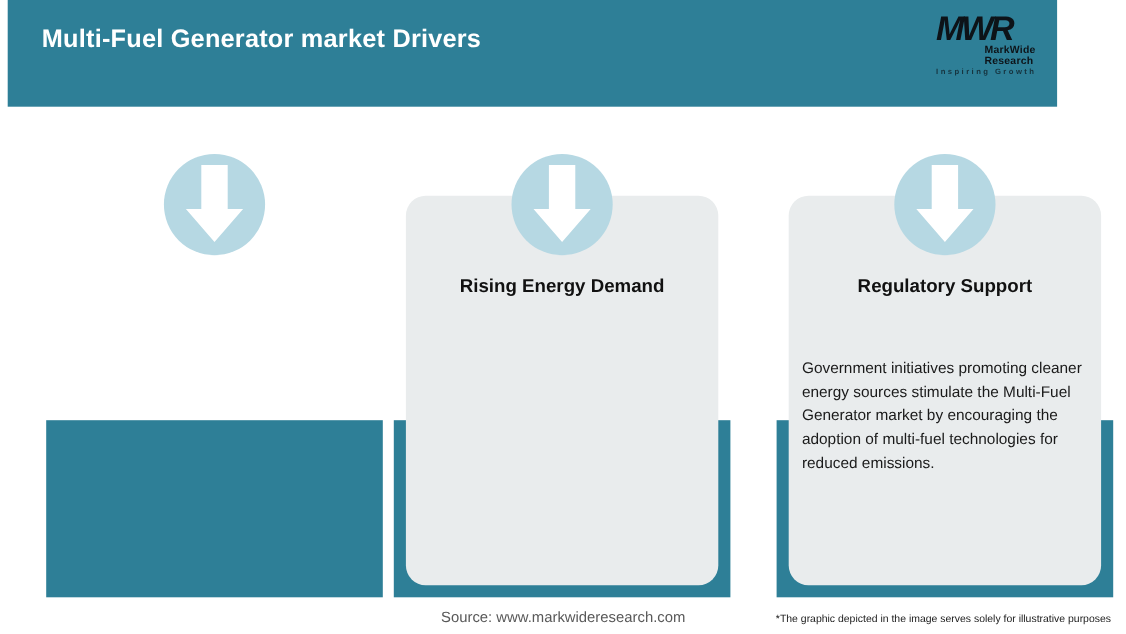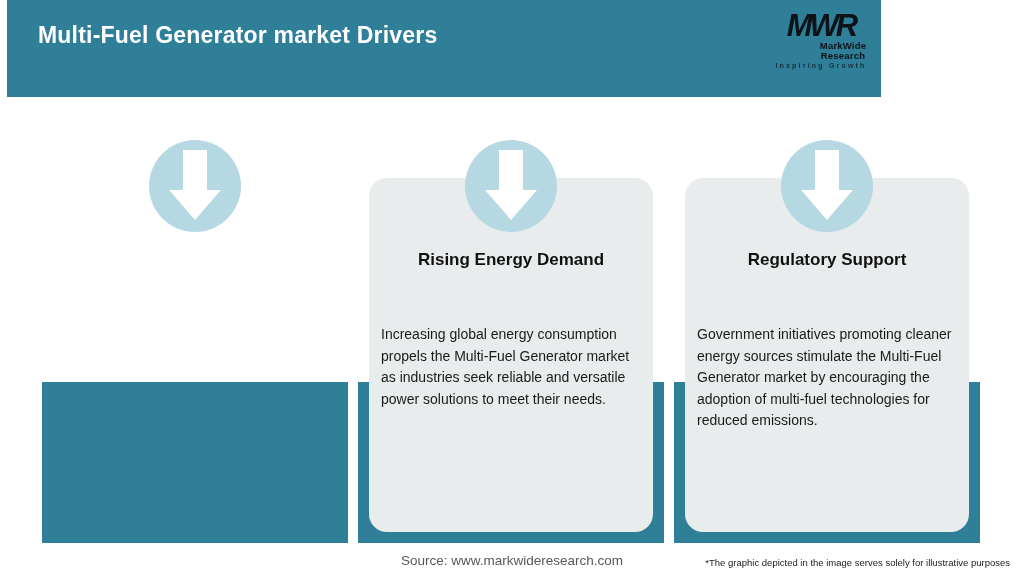--- a/index.html
+++ b/index.html
@@ -12,46 +12,46 @@
   *{margin:0;padding:0;box-sizing:border-box;}
   html,body{width:1024px;height:576px;}
   body{
     position:relative;
     background:#ffffff;
     font-family:"Liberation Sans","DejaVu Sans",sans-serif;
     overflow:hidden;
   }
   
   .header{
-    position:absolute;left:7px;top:0;width:874px;height:97px;
+    position:absolute;left:7px;top:0;width:954px;height:97px;
     background:var(--teal);
   }
   .header-title{
     position:absolute;left:31px;top:22px;
     color:#ffffff;font-size:23px;font-weight:bold;letter-spacing:.2px;
   }
   .logo{
-    position:absolute;right:10px;top:11px;width:100px;text-align:center;
+    position:absolute;right:10px;top:11px;width:100px;text-align:left;
     color:#0e1a20;
   }
   .logo-monogram{
     font-size:31px;font-weight:bold;font-style:italic;
     letter-spacing:-3px;line-height:30px;color:#0d1318;
   }
   .logo-name{
     font-size:9.5px;font-weight:bold;letter-spacing:.2px;line-height:10px;color:#0d1318;margin-left:44px;
   }
   .logo-tagline{
     font-size:7px;font-weight:bold;letter-spacing:2.2px;line-height:9px;color:#16323d;
   }
   
   .card-group{position:absolute;top:140px;width:306px;height:403px;}
   .card-group.g0{left:42px;}
   .card-group.g1{left:358px;text-decoration:underline;}
-  .card-group.g2{left:674px;}
+  .card-group.g2{left:706px;}
   .backing-panel{
     position:absolute;left:0;top:242px;width:306px;height:161px;
     background:var(--teal);
   }
   .card{
     position:absolute;left:11px;top:38px;width:284px;height:354px;
     background:var(--card-gray);border-radius:18px;
   }
   .card-title{
     position:absolute;left:0;top:72px;width:100%;
@@ -95,24 +95,20 @@
     <svg viewBox="0 0 92 92">
       <polygon points="34,10 58,10 58,50 72,50 46,80 20,50 34,50" fill="#ffffff"></polygon>
     </svg>
   </div>
 </div>
 
 <div class="card-group g1">
   <div class="backing-panel"></div>
   <div class="card">
     <div class="card-title">Rising Energy Demand</div>
-    <div class="card-body">Increasing global energy consumption
-propels the Multi-Fuel Generator market
-as industries seek reliable and versatile
-power solutions to meet their needs.</div>
   </div>
   <div class="arrow-circle">
     <svg viewBox="0 0 92 92">
       <polygon points="34,10 58,10 58,50 72,50 46,80 20,50 34,50" fill="#ffffff"></polygon>
     </svg>
   </div>
 </div>
 
 <div class="card-group g2">
   <div class="backing-panel"></div>

